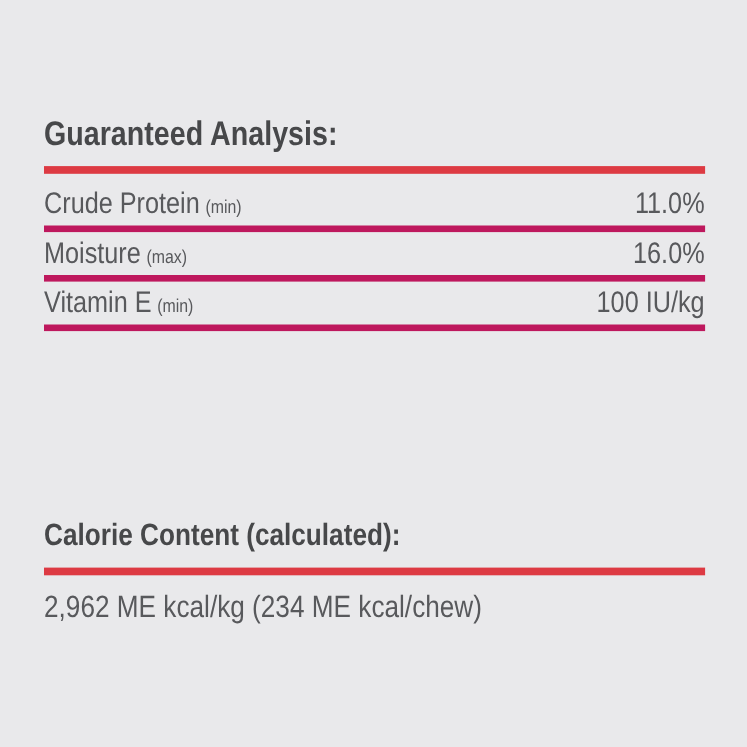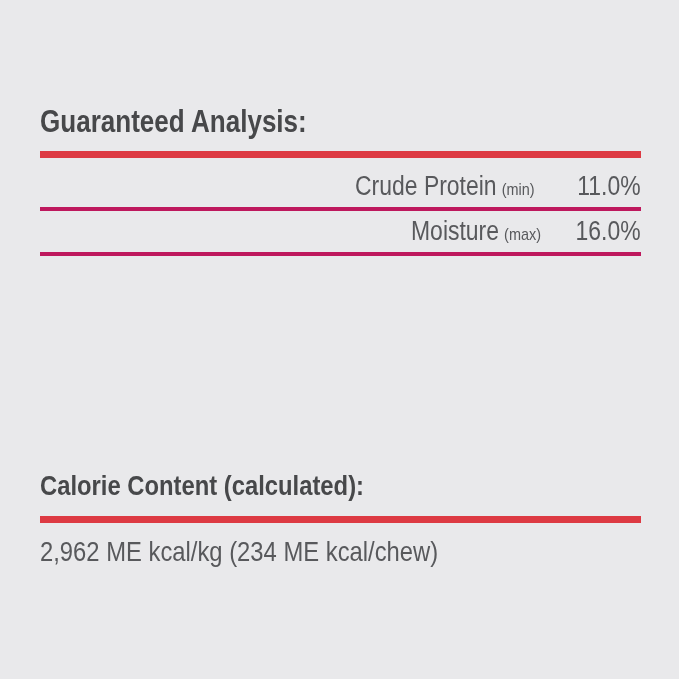--- a/index.html
+++ b/index.html
@@ -46,23 +46,23 @@
   .rule-2 { top: 516px; }
   .ga-table {
     position: absolute;
     top: 166px;
     left: 0;
     width: 601px;
   }
   .ga-row {
     box-sizing: border-box;
     height: 45px;
-    border-bottom: 4px solid #be185d;
+    border-bottom: 6px solid #be185d;
     display: flex;
-    justify-content: flex-end;
+    justify-content: space-between;
     align-items: center;
     overflow: visible;
   }
   .ga-label {
     white-space: nowrap;
     transform: scaleX(0.85);
     transform-origin: left center;
     color: #58595c;
     font-size: 27px;
   }
@@ -119,20 +119,24 @@
       </div>
 
 
 
       <div class="ga-row">
         <span class="ga-label"><span>Moisture</span><span class="ga-qualifier">(max)</span></span>
         <span class="ga-value">16.0%</span>
       </div>
 
 
+      <div class="ga-row">
+        <span class="ga-label"><span>Vitamin E</span><span class="ga-qualifier">(min)</span></span>
+        <span class="ga-value">100 IU/kg</span>
+      </div>
 
     </div>
 
     <div class="cc-title">Calorie Content (calculated):</div>
 
     <div class="rule rule-2"></div>
 
     <div class="cc-value">2,962 ME kcal/kg (234 ME kcal/chew)</div>
 
   </div>

